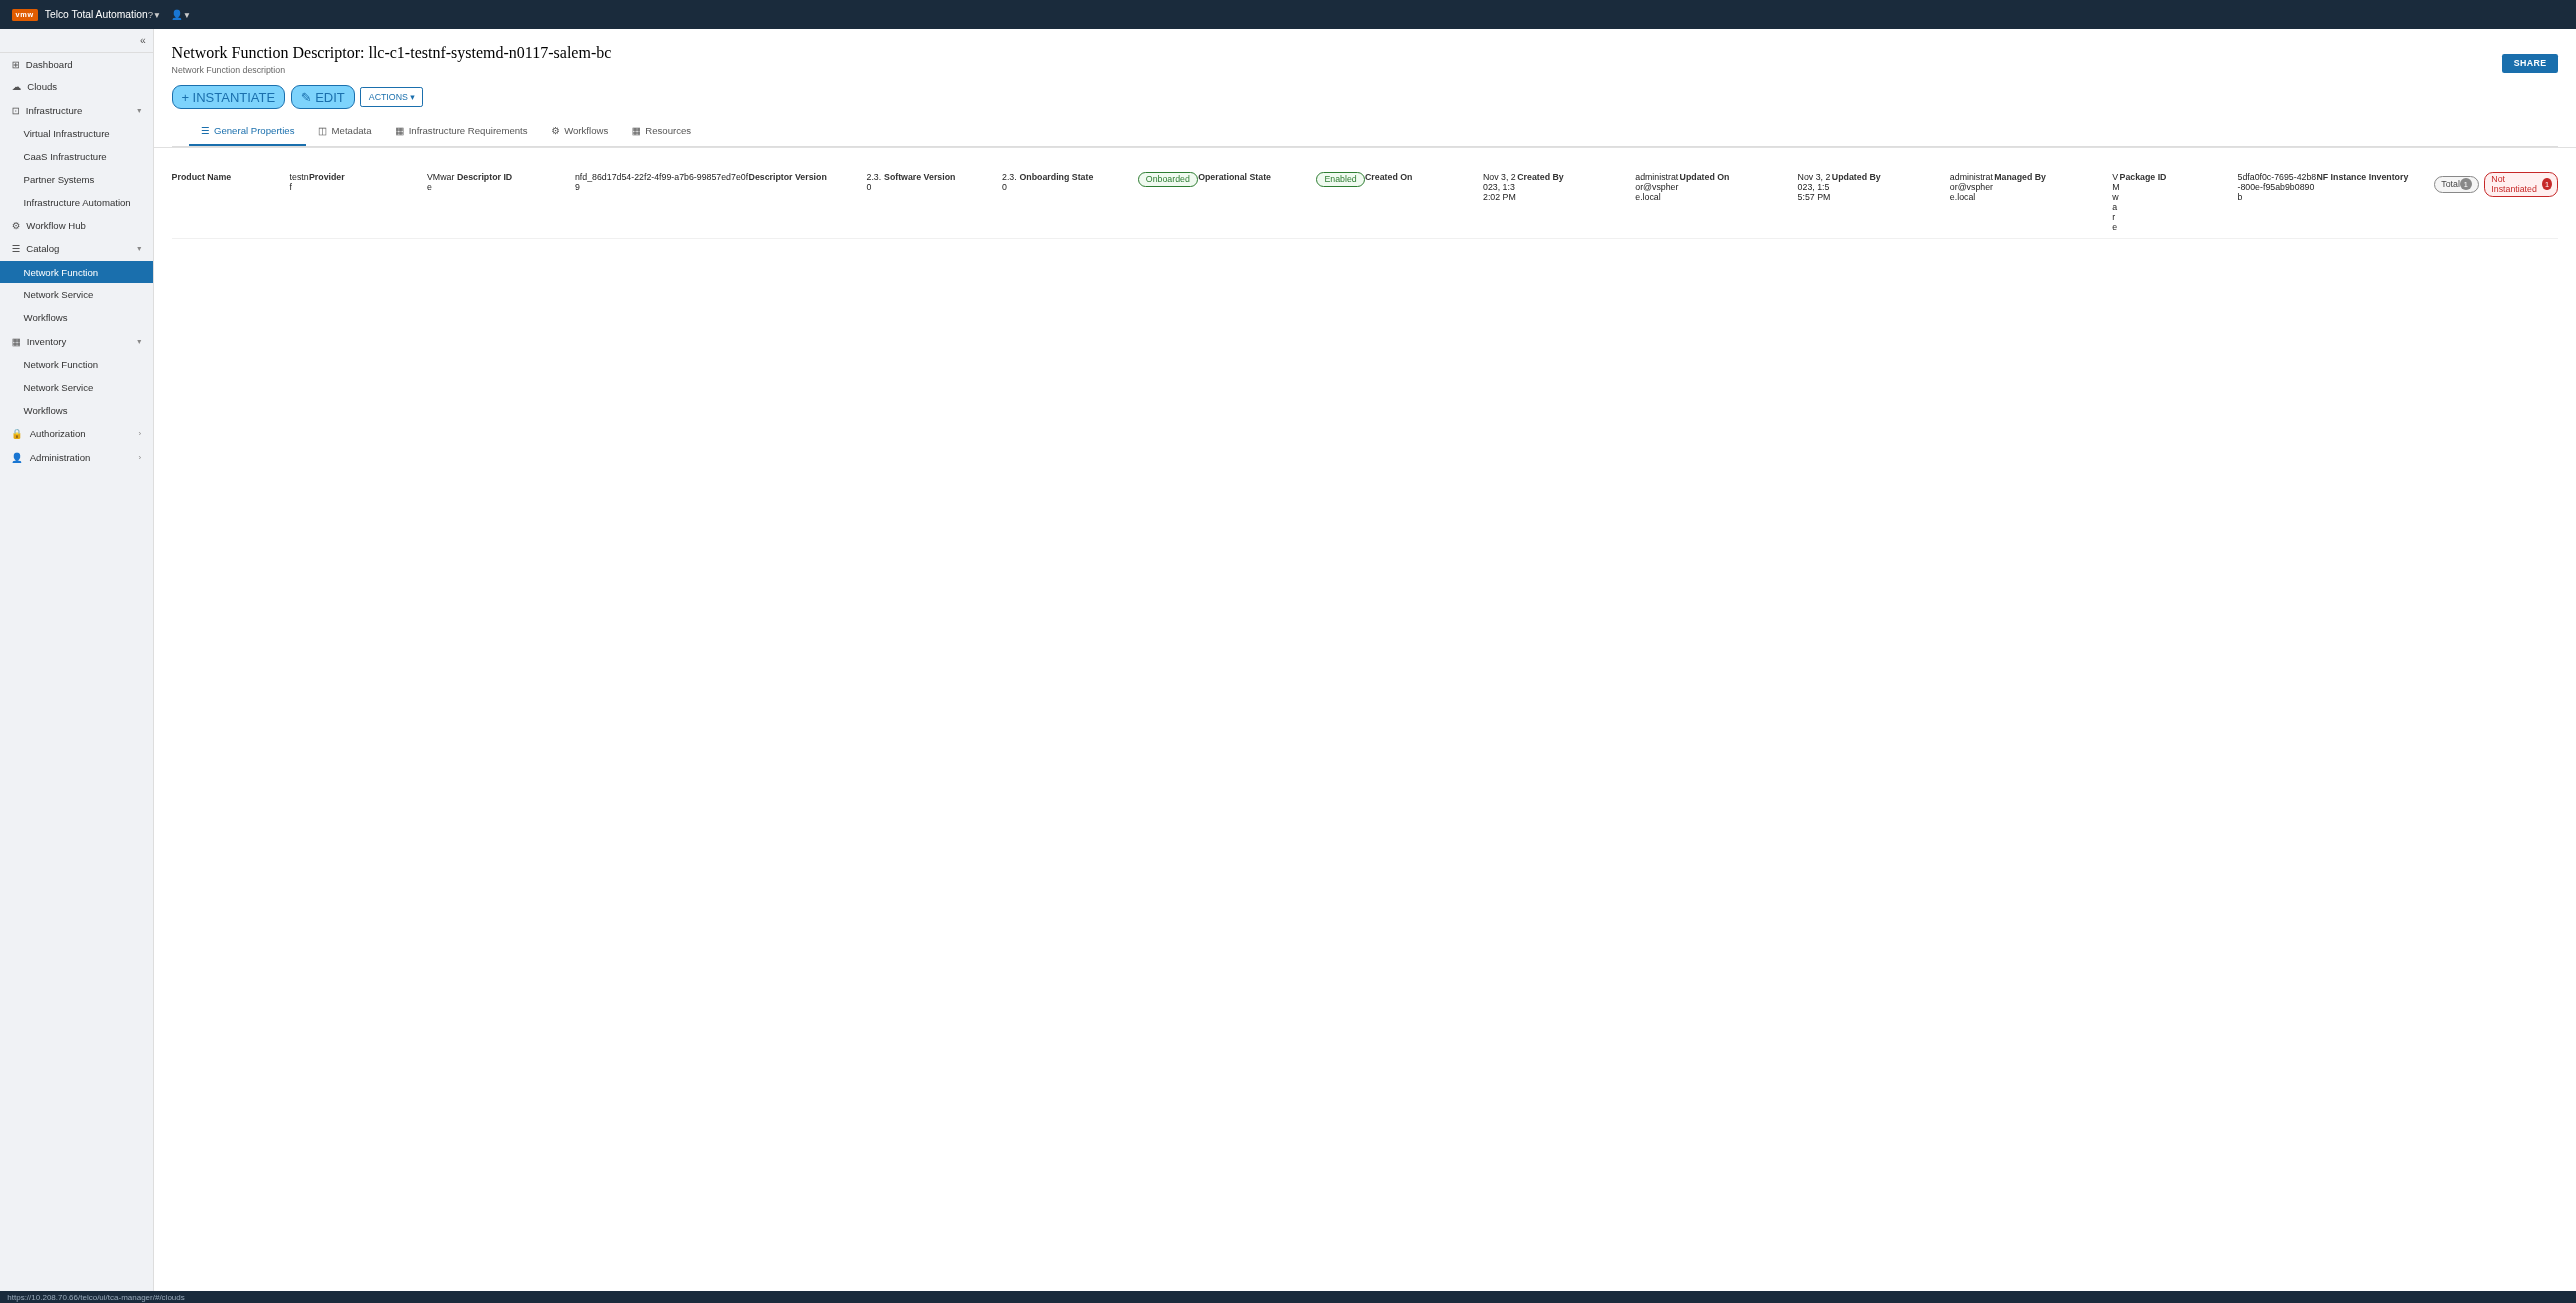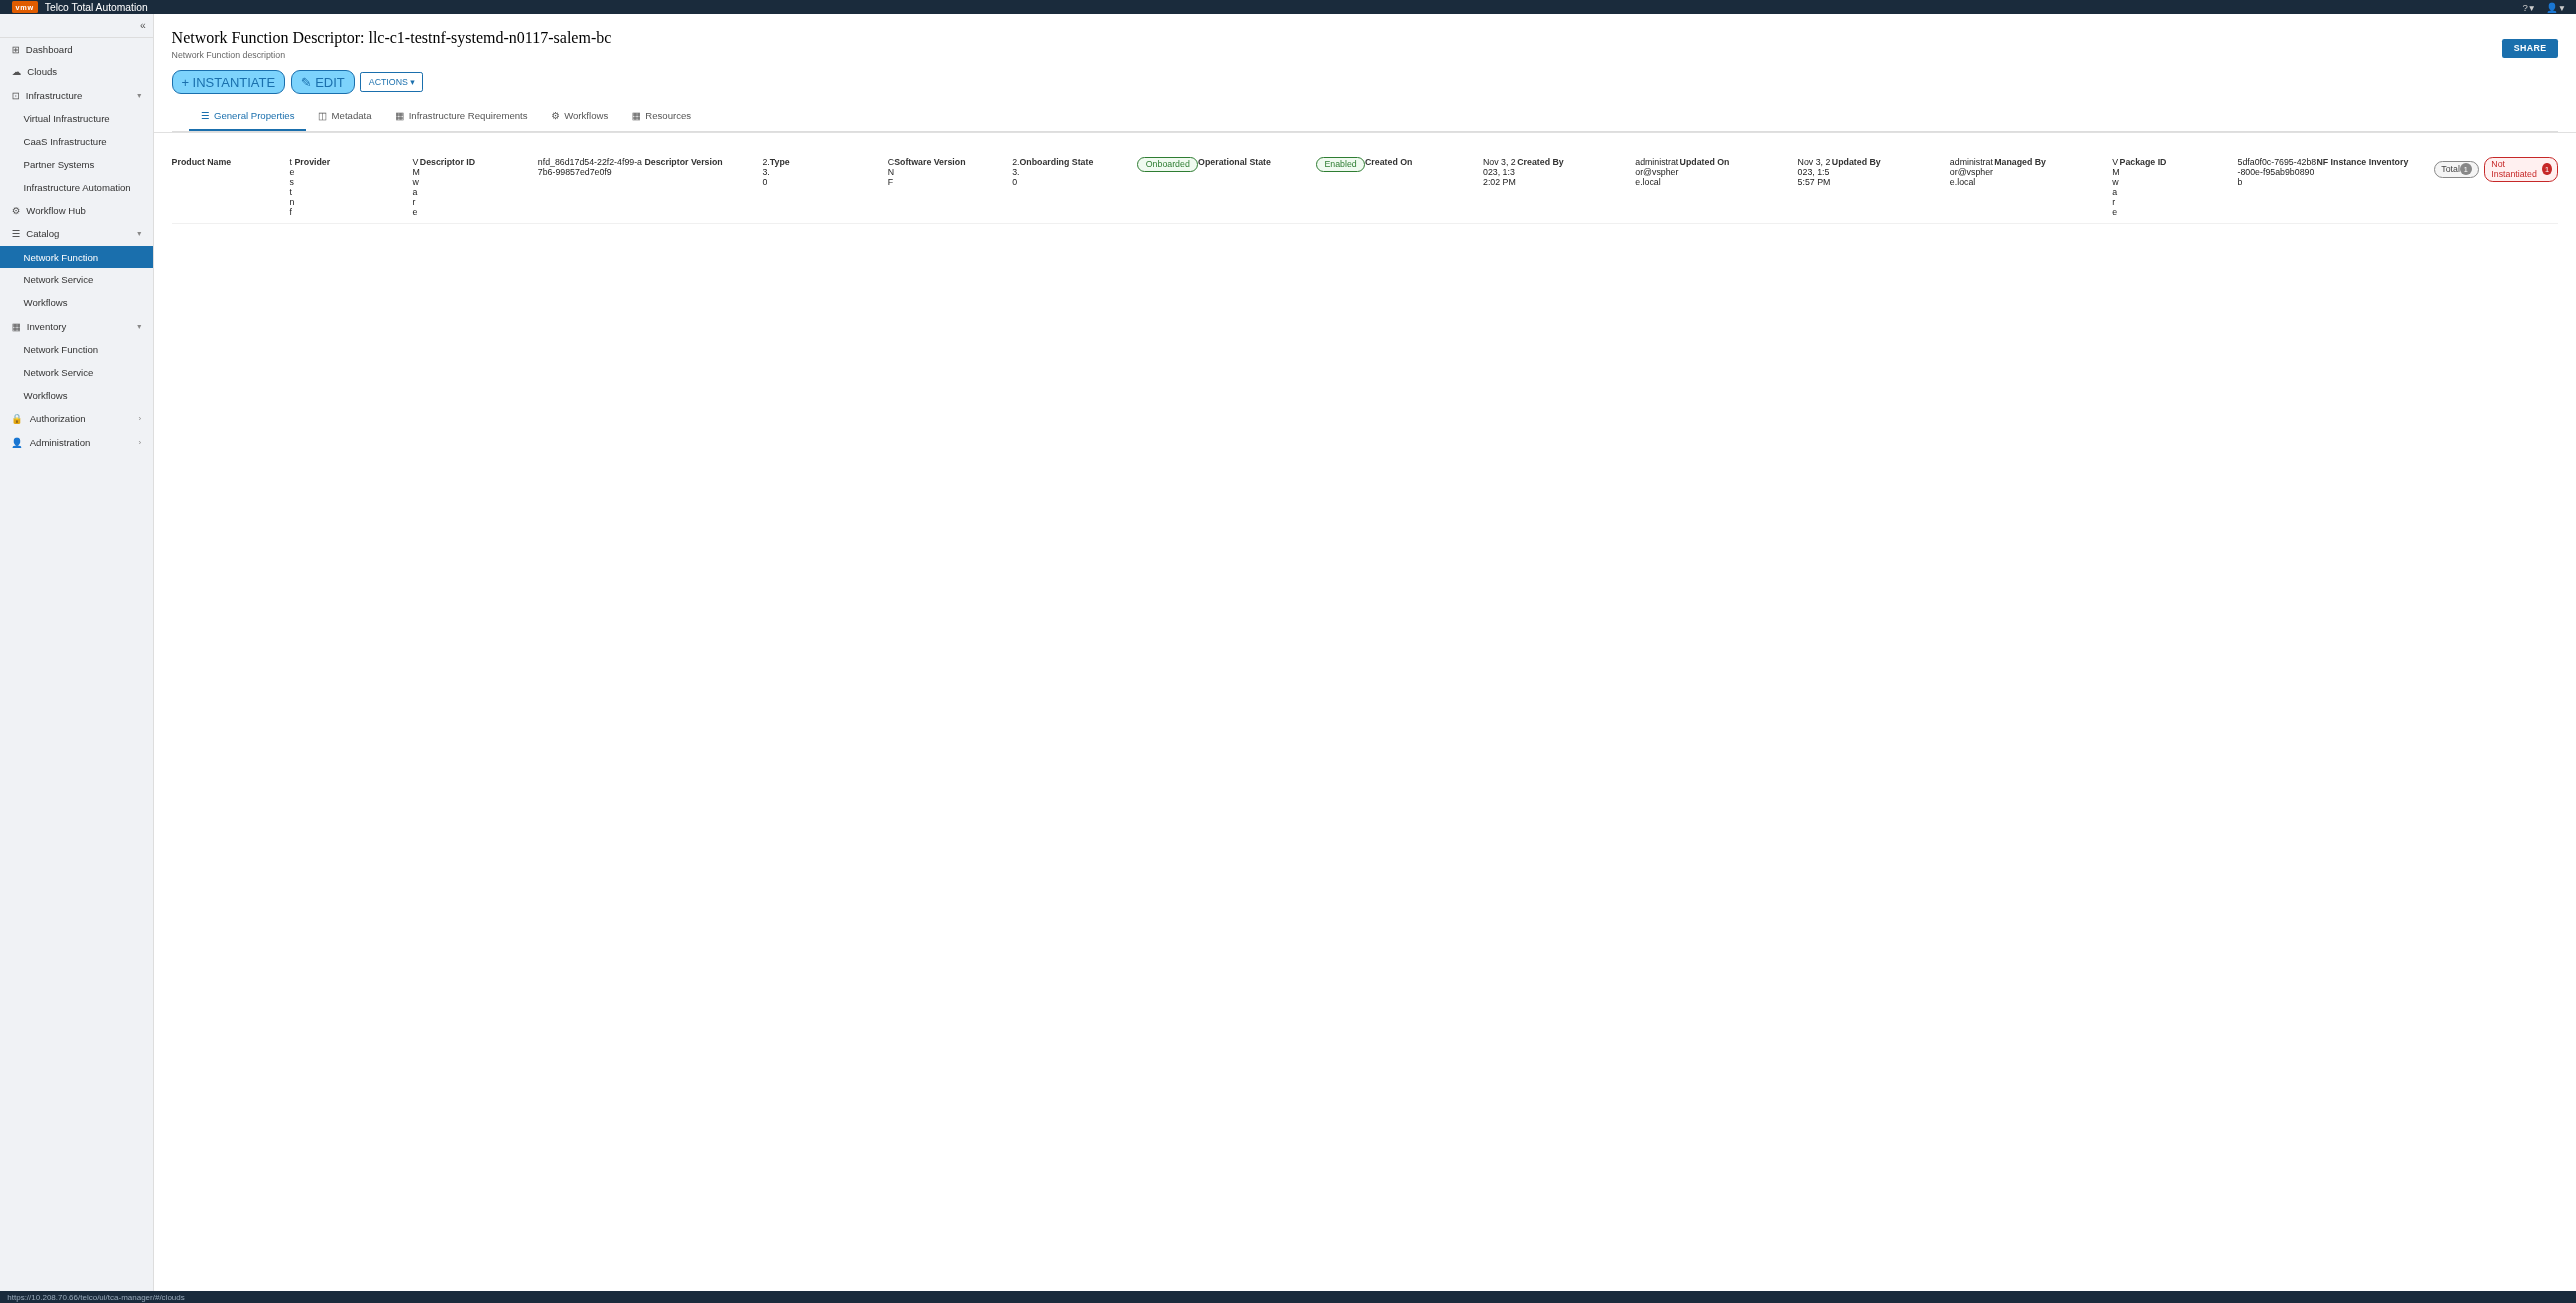--- a/index.html
+++ b/index.html
@@ -2,25 +2,25 @@
 <html style="font-size:11.8px"><head>
   <meta charset="utf-8">
   <style>
     * { box-sizing: border-box; margin: 0; padding: 0; }
     body { font-family: -apple-system, BlinkMacSystemFont, 'Segoe UI', Arial, sans-serif; font-size: 9.6px; background: #f5f5f5; display: flex; flex-direction: column; height: 100vh; overflow: hidden; }
 
     
     .top-nav {
       background: #1a2b3c;
       color: #fff;
-      height: 14px;
+      height: 29px;
       display: flex;
       align-items: center;
       padding: 0 11.8px;
-      justify-content: space-between;
+      justify-content: flex-start;
       flex-shrink: 0;
     }
     .top-nav-left { display: flex; align-items: center; gap: 7.3px; }
     .vmw-logo {
       background: #e05c00;
       color: #fff;
       font-size: 7.3px;
       font-weight: bold;
       padding: 1.5px 3.7px;
       border-radius: 1.5px;
@@ -433,24 +433,20 @@
           </div>
           <div class="prop-row">
             <span class="prop-label">Descriptor ID</span>
             <span class="prop-value">nfd_86d17d54-22f2-4f99-a7b6-99857ed7e0f9</span>
           </div>
           <div class="prop-row">
             <span class="prop-label">Descriptor Version</span>
             <span class="prop-value">2.3.0</span>
           </div>
           <div class="prop-row">
-            <span class="prop-label">Type</span>
-            <span class="prop-value">CNF</span>
-          </div>
-          <div class="prop-row">
             <span class="prop-label">Software Version</span>
             <span class="prop-value">2.3.0</span>
           </div>
           <div class="prop-row">
             <span class="prop-label">Onboarding State</span>
             <span class="badge badge-green">Onboarded</span>
           </div>
           <div class="prop-row">
             <span class="prop-label">Operational State</span>
             <span class="badge badge-green">Enabled</span>

